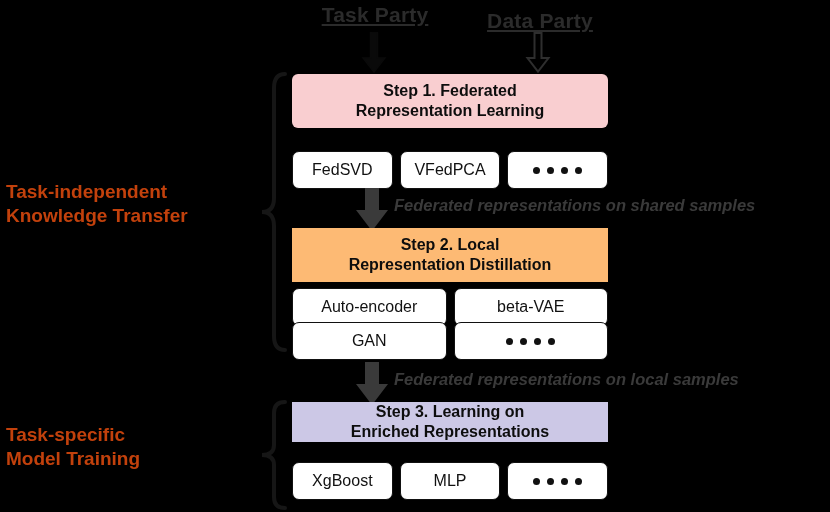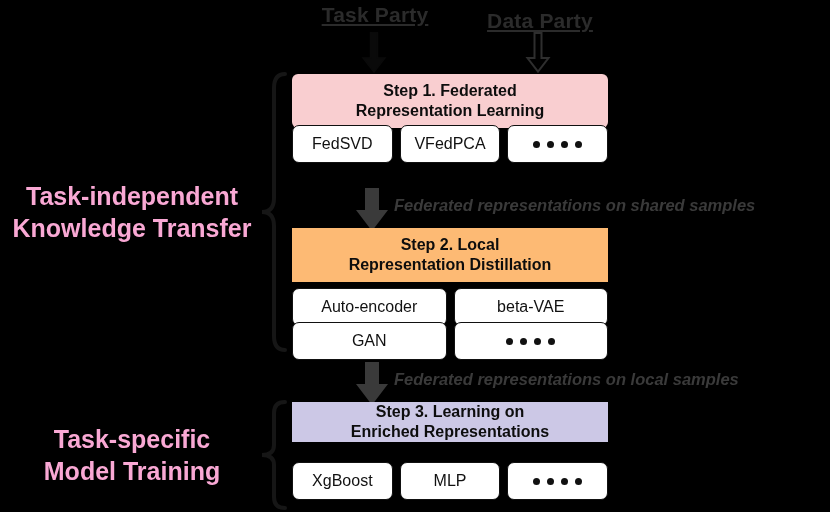--- a/index.html
+++ b/index.html
@@ -32,24 +32,24 @@
     white-space: nowrap;
     text-align: center;
     text-decoration: underline;
   }
   #party-task { left: 300px; top: 3px; width: 150px; }
   #party-data { left: 464px; top: 9px; width: 152px; }
 
   
   .side-label {
     position: absolute;
-    font-size: 25px;
-    font-weight: bold;
-    color: #f9a8d4;
-    text-align: center;
+    font-size: 19px;
+    font-weight: bold;
+    color: #c2410c;
+    text-align: left;
     line-height: 1.28;
     white-space: pre-line;
   }
   #side-upper { left: 6px; top: 180px; width: 252px; }
   #side-lower { left: 6px; top: 423px; width: 252px; }
 
   
   .brace {
     position: absolute;
     color: #1a1a1a;
@@ -86,21 +86,21 @@
   #step2-header { top: 228px; height: 54px; background: #D9E3F3; }
   #step3-header { top: 402px; height: 40px; background: #CCC8E6; }
 
   .chip-row {
     position: absolute;
     left: 292px;
     width: 316px;
     display: flex;
     gap: 7px;
   }
-  #row-step1 { top: 125px; }
+  #row-step1 { top: 151px; }
   #row-step2a { top: 288px; }
   #row-step2b { top: 322px; }
   #row-step3 { top: 462px; }
 
   .chip {
     background: #ffffff;
     border: 1.6px solid #111111;
     border-radius: 7px;
     height: 38px;
     box-sizing: border-box;

